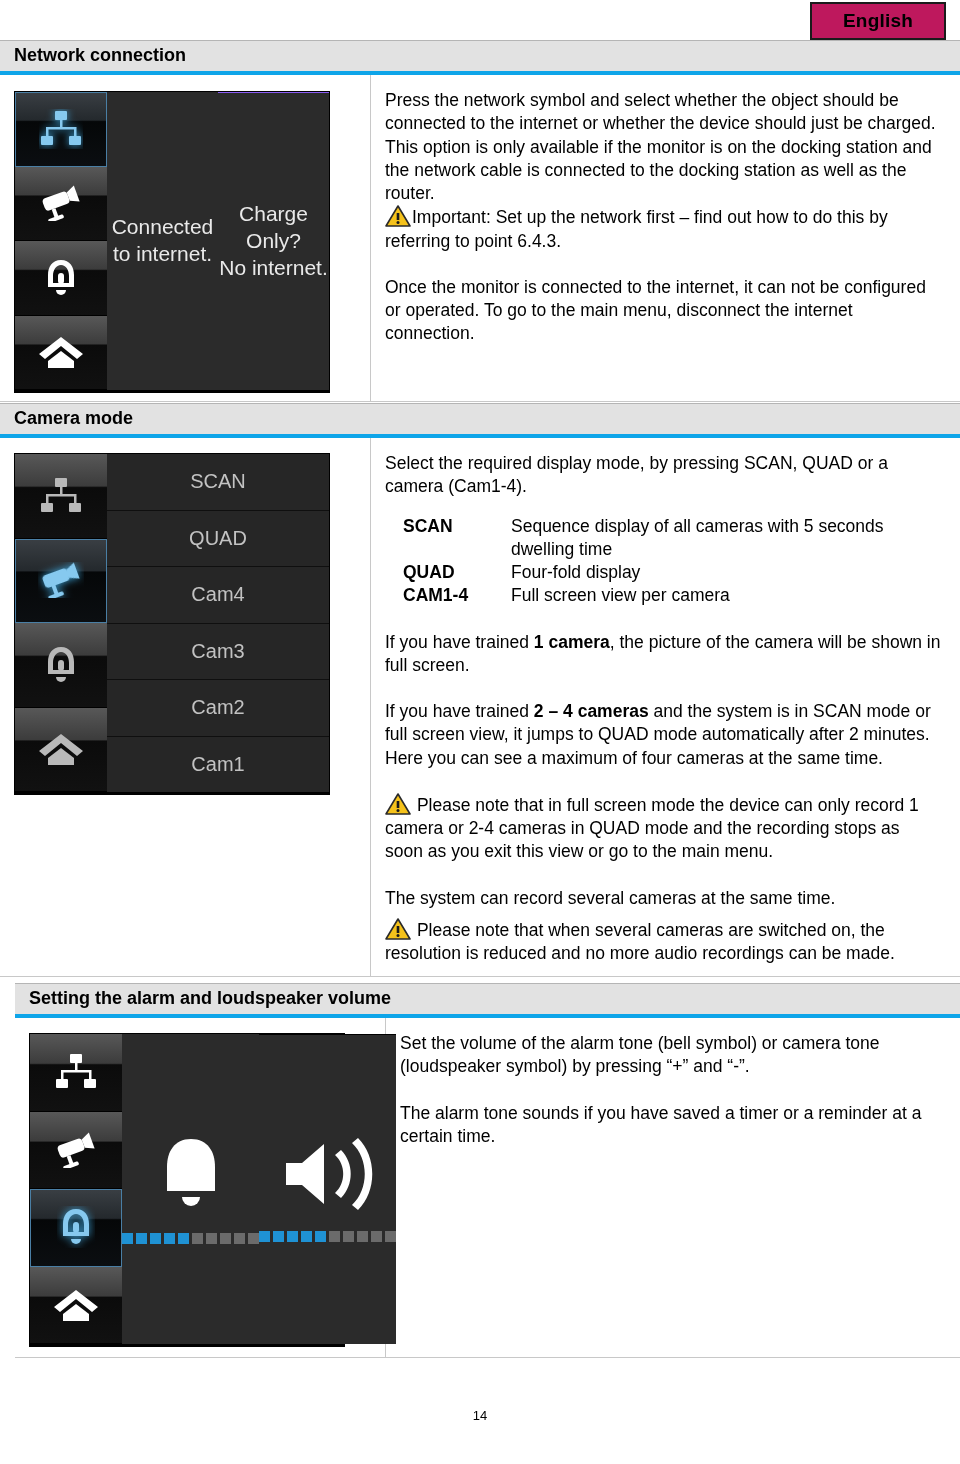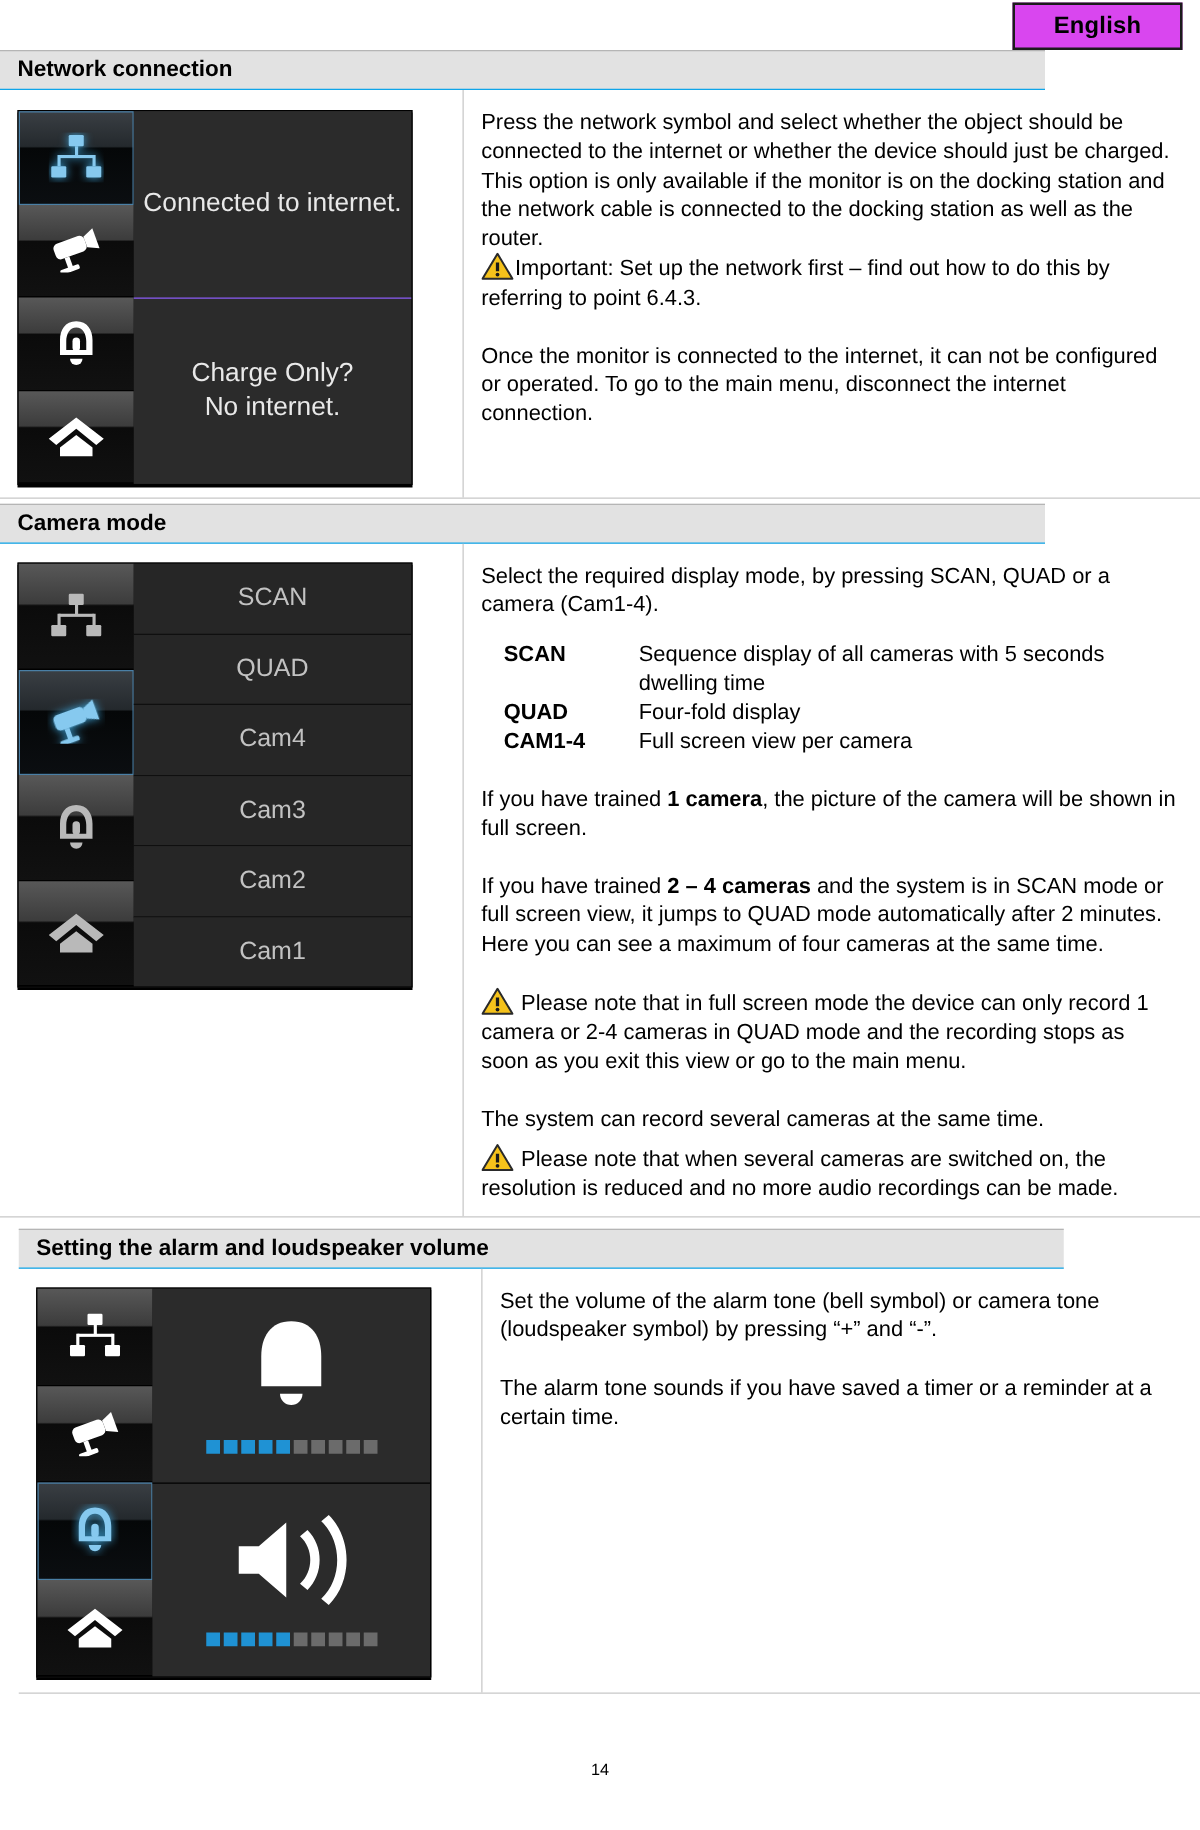--- a/index.html
+++ b/index.html
@@ -9,32 +9,32 @@
     font-family: "Liberation Sans", sans-serif;
     color: #000;
     overflow: hidden;
   }
   .page { position: relative; width: 960px; height: 1464px; }
 
   
   .lang-badge {
     position: absolute; top: 2px; left: 810px;
     width: 136px; height: 38px;
-    background: #d946ef;
+    background: #be185d;
     border: 2px solid #1b1b1b;
     display: flex; align-items: center; justify-content: center;
     font-size: 19px; font-weight: bold; letter-spacing: .2px;
   }
 
   
   .section-head {
-    width: 836px;
+    width: 960px;
     background: #e2e2e2;
     border-top: 1px solid #b5b5b5;
-    border-bottom: 1px solid #0ea5e9;
+    border-bottom: 4px solid #0ea5e9;
     padding: 4px 0 5px 14px;
     font-size: 18px; font-weight: bold;
   }
 
   
   .row { display: flex; width: 960px; }
   .col-left  { width: 371px; border-right: 1px solid #c8c8c8; position: relative; }
   .col-right { width: 589px; padding: 14px 18px 10px 14px; }
 
   .row-bottom-rule { border-bottom: 1px solid #c8c8c8; }
@@ -87,21 +87,21 @@
   .sb-btn.active {
     background: linear-gradient(to bottom,#3a3f44 0%,#24292d 38%,#050708 40%,#0b0e11 100%);
     outline: 1px solid #4a7fa5;
     outline-offset: -1px;
   }
   .sb-btn svg { display:block; }
   .ico-white   { fill:#ffffff; }
   .ico-grey    { fill:#b9b9b9; }
   .ico-blue    { fill:#86c9ef; filter: drop-shadow(0 0 4px #3fa9e0); }
 
-  .dev-main { flex: 1; display: flex; flex-direction: column; position: relative; }
+  .dev-main { flex: 1; display: flex; flex-direction: row; position: relative; }
 
   
   .net-pane {
     flex: 1 1 0;
     display: flex; align-items: center; justify-content: center;
     color: #e9e9e9;
     font-size: 21px;
     text-align: center;
     line-height: 1.28;
     background: #2b2b2b;

